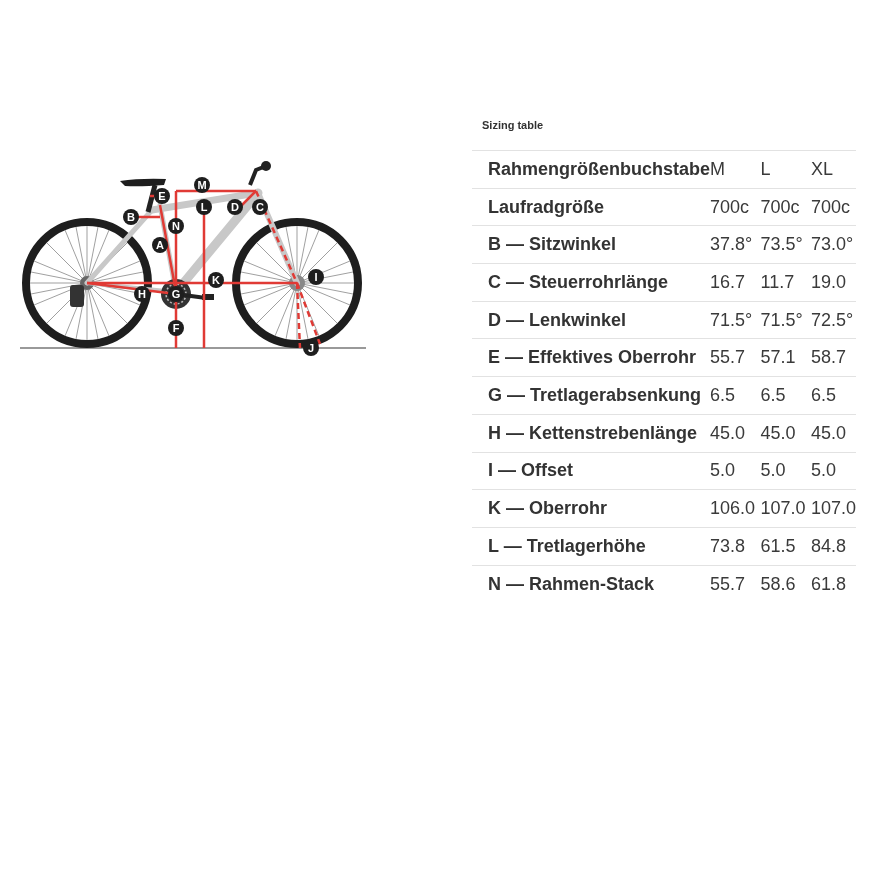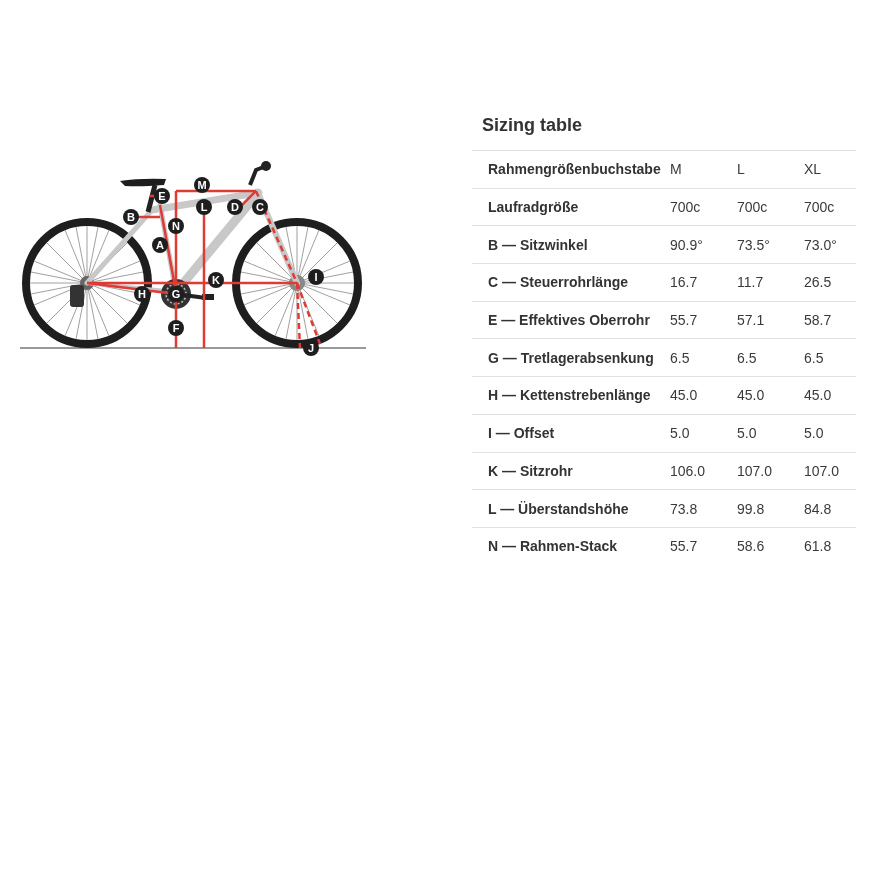--- a/index.html
+++ b/index.html
@@ -2,22 +2,22 @@
 <html><head>
 <meta charset="utf-8">
 <style>
   html, body { margin: 0; padding: 0; background: #ffffff; }
   body { width: 878px; height: 878px; position: relative; overflow: hidden;
          font-family: "Liberation Sans", sans-serif; color: #333333; }
   .diagram { position: absolute; left: 0; top: 140px; width: 380px; height: 230px; }
   .diagram svg { display: block; }
   .lbl-text { font-family: "Liberation Sans", sans-serif; font-weight: bold; font-size: 11px; fill: #ffffff; }
   .sizing { position: absolute; left: 472px; top: 110px; width: 384px; }
-  .sizing-title { font-size: 18px; font-weight: bold; color: #333333; margin: 0 0 0 10px; height: 40px; line-height: 30px; }
-  table { border-collapse: collapse; width: 384px; font-size: 14px; }
+  .sizing-title { font-size: 11px; font-weight: bold; color: #333333; margin: 0 0 0 10px; height: 40px; line-height: 30px; }
+  table { border-collapse: collapse; width: 384px; font-size: 18px; }
   tr { height: 37.7px; }
   tr.bordered td { border-top: 1px solid #e2e2e2; }
   td { padding: 0; vertical-align: middle; }
   td.label { padding-left: 16px; width: 182px; font-weight: bold; color: #333333; }
   td.v { color: #3a3a3a; }
   td.v1 { width: 67px; }
   td.v2 { width: 67px; }
 </style>
 </head>
 <body>
@@ -175,29 +175,35 @@
       <td class="v">XL</td>
     </tr>
     <tr class="bordered">
           <td class="label">Laufradgröße</td>
           <td class="v v1">700c</td>
           <td class="v v2">700c</td>
           <td class="v">700c</td>
         </tr>
     <tr class="bordered">
           <td class="label">B — Sitzwinkel</td>
-          <td class="v v1">90.9°</td>
+          <td class="v v1">37.8°</td>
           <td class="v v2">73.5°</td>
           <td class="v">73.0°</td>
         </tr>
     <tr class="bordered">
           <td class="label">C — Steuerrohrlänge</td>
           <td class="v v1">16.7</td>
           <td class="v v2">11.7</td>
-          <td class="v">26.5</td>
+          <td class="v">19.0</td>
+        </tr>
+    <tr class="bordered">
+          <td class="label">D — Lenkwinkel</td>
+          <td class="v v1">71.5°</td>
+          <td class="v v2">71.5°</td>
+          <td class="v">72.5°</td>
         </tr>
     <tr class="bordered">
           <td class="label">E — Effektives Oberrohr</td>
           <td class="v v1">55.7</td>
           <td class="v v2">57.1</td>
           <td class="v">58.7</td>
         </tr>
     <tr class="bordered">
           <td class="label">G — Tretlagerabsenkung</td>
           <td class="v v1">6.5</td>
@@ -210,29 +216,29 @@
           <td class="v v2">45.0</td>
           <td class="v">45.0</td>
         </tr>
     <tr class="bordered">
           <td class="label">I — Offset</td>
           <td class="v v1">5.0</td>
           <td class="v v2">5.0</td>
           <td class="v">5.0</td>
         </tr>
     <tr class="bordered">
-          <td class="label">K — Sitzrohr</td>
+          <td class="label">K — Oberrohr</td>
           <td class="v v1">106.0</td>
           <td class="v v2">107.0</td>
           <td class="v">107.0</td>
         </tr>
     <tr class="bordered">
-          <td class="label">L — Überstandshöhe</td>
+          <td class="label">L — Tretlagerhöhe</td>
           <td class="v v1">73.8</td>
-          <td class="v v2">99.8</td>
+          <td class="v v2">61.5</td>
           <td class="v">84.8</td>
         </tr>
     <tr class="bordered">
           <td class="label">N — Rahmen-Stack</td>
           <td class="v v1">55.7</td>
           <td class="v v2">58.6</td>
           <td class="v">61.8</td>
         </tr>
   </tbody>
     </table>

